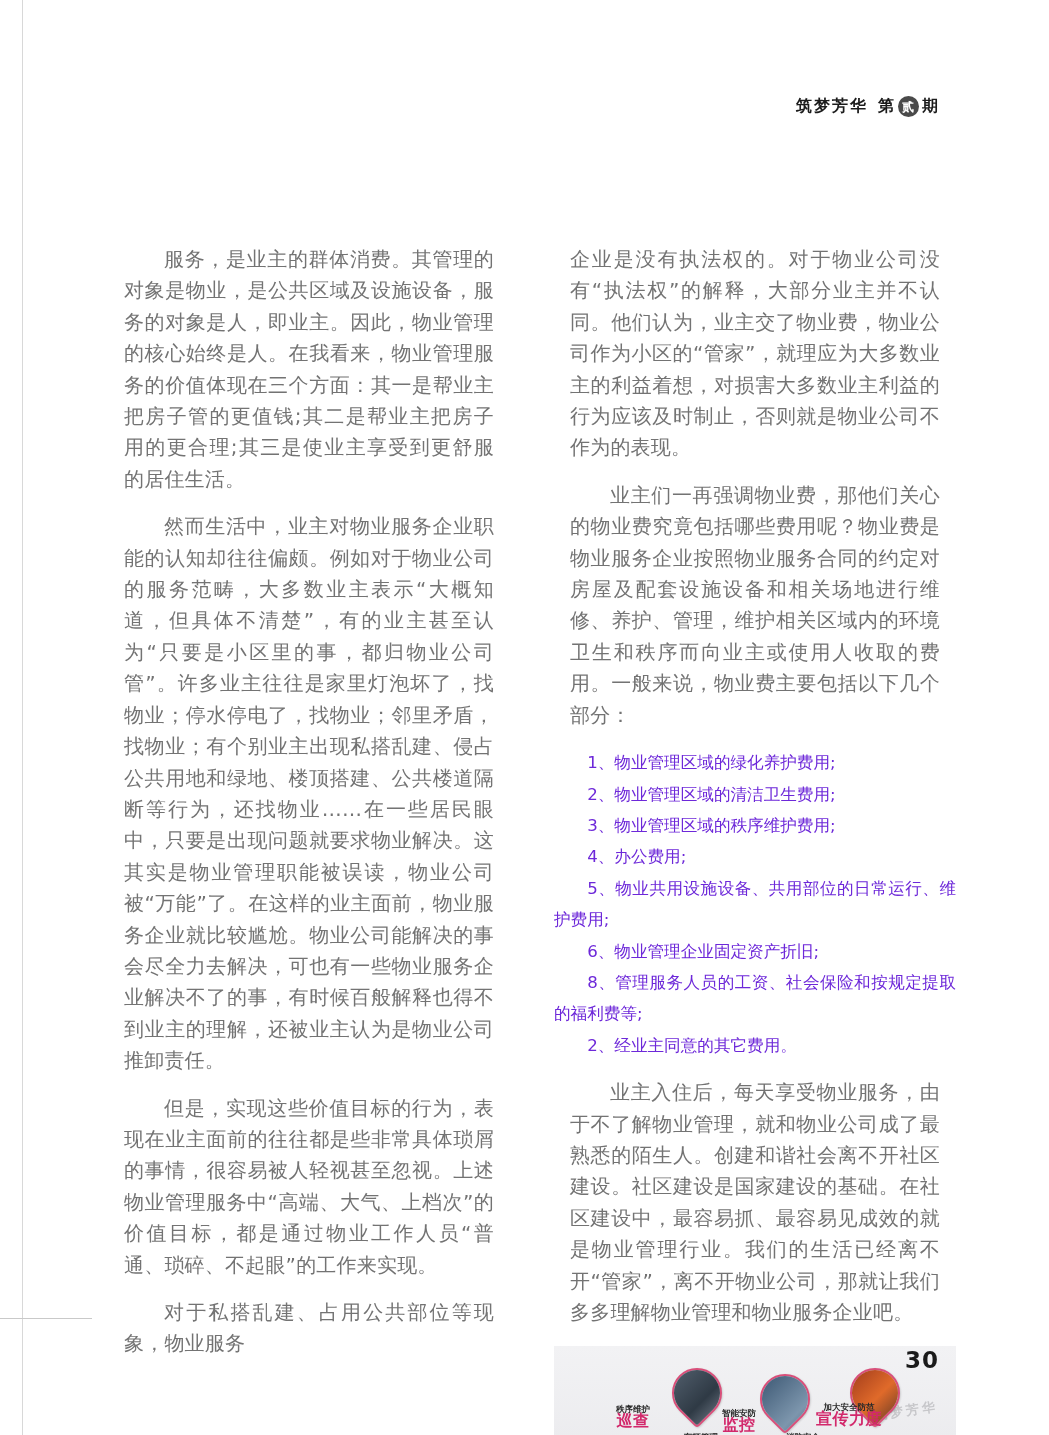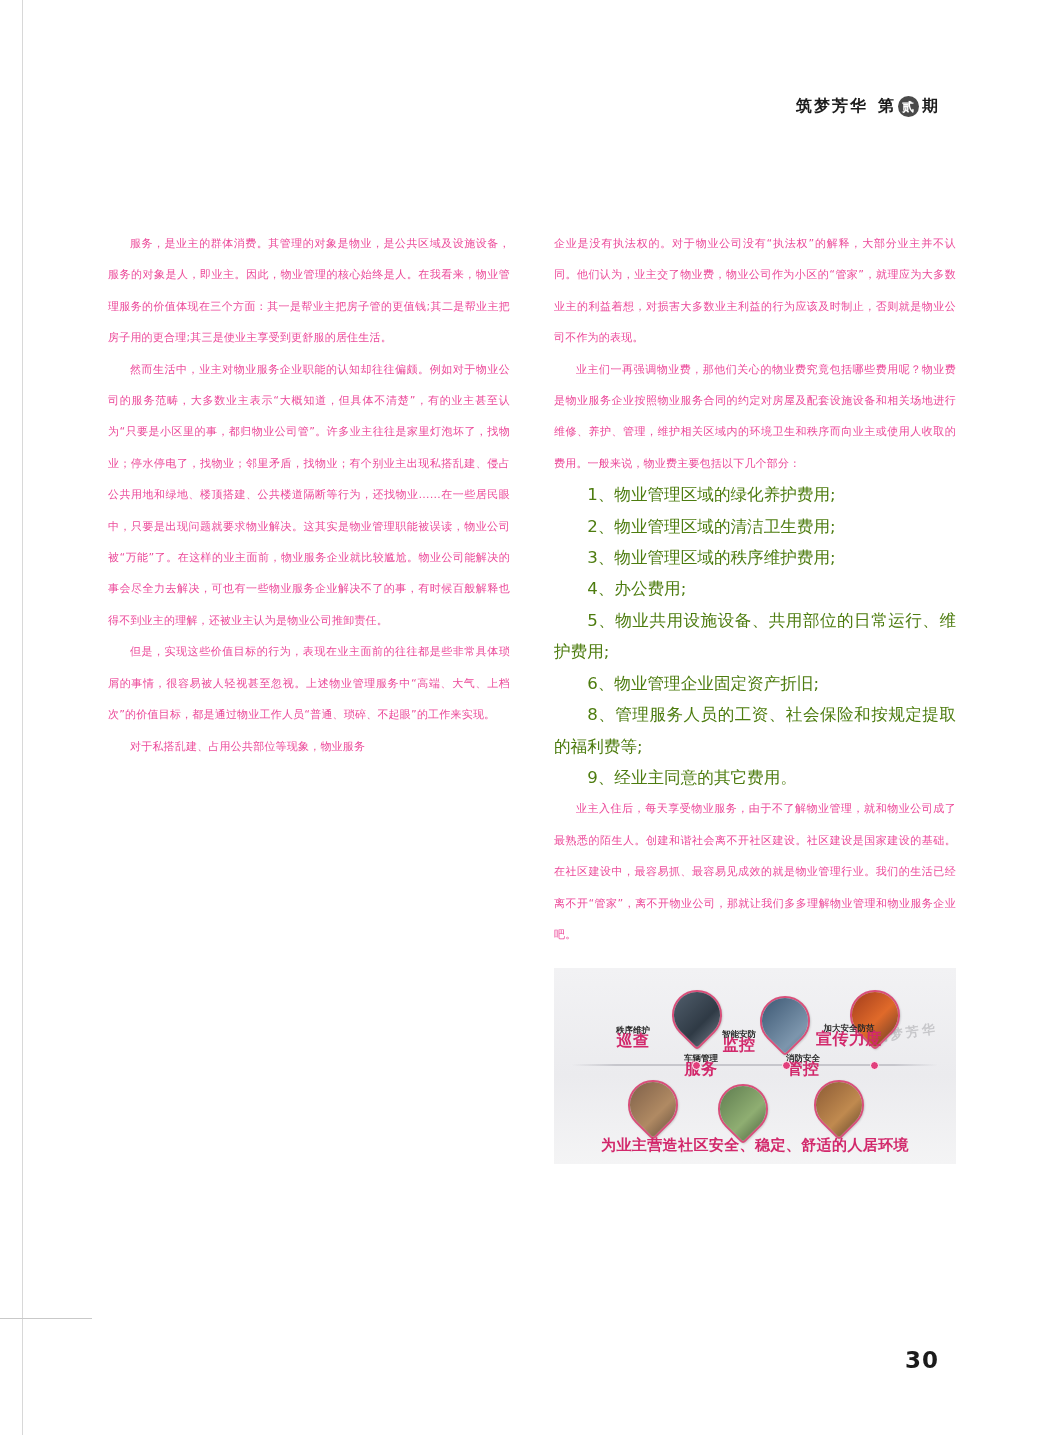--- a/index.html
+++ b/index.html
@@ -79,39 +79,39 @@
     left: 108px;
     top: 228px;
     width: 848px;
     display: flex;
     gap: 44px;
   }
   .col {
     width: 402px;
   }
   p.body {
-    margin: 0;
-    font-size: 11px;
+    margin: 16px;
+    font-size: 20px;
     line-height: 31.4px;
     text-align: justify;
     text-justify: inter-ideograph;
     text-indent: 2em;
     letter-spacing: 0.2px;
-    color: #ec4899;
+    color: #737373;
   }
   p.body.noindent {
     text-indent: 0;
   }
   p.list {
     margin: 0;
     font-size: 16.6px;
     line-height: 31.4px;
     text-align: justify;
     text-indent: 2em;
-    color: #4d7c0f;
+    color: #6d28d9;
   }
 
   
   .figure {
     margin-top: 18px;
     width: 402px;
     height: 196px;
     position: relative;
     background: linear-gradient(180deg, #f2f2f4 0%, #ebebee 55%, #f4f4f5 100%);
     overflow: hidden;
@@ -148,21 +148,20 @@
   .n5 i { background: linear-gradient(135deg,#4e6b44,#8fae72 60%,#32462c); }
   .n6 i { background: linear-gradient(135deg,#7a4b2c,#c08a4f 60%,#3f2b1c); }
   .node-label {
     position: absolute;
     text-align: center;
     font-size: 8.5px;
     line-height: 11px;
     font-weight: bold;
     color: #2b2b2b;
     width: 74px;
-    font-family: Liberation Mono, monospace;
   }
   .node-label .big {
     display: block;
     font-size: 16px;
     letter-spacing: 0.5px;
   }
   .node-label.pink .big { color: #d2286b; }
   .dot {
     position: absolute;
     width: 7px;
@@ -232,21 +231,21 @@
     <p class="body noindent">企业是没有执法权的。对于物业公司没有“执法权”的解释，大部分业主并不认同。他们认为，业主交了物业费，物业公司作为小区的“管家”，就理应为大多数业主的利益着想，对损害大多数业主利益的行为应该及时制止，否则就是物业公司不作为的表现。</p>
     <p class="body">业主们一再强调物业费，那他们关心的物业费究竟包括哪些费用呢？物业费是物业服务企业按照物业服务合同的约定对房屋及配套设施设备和相关场地进行维修、养护、管理，维护相关区域内的环境卫生和秩序而向业主或使用人收取的费用。一般来说，物业费主要包括以下几个部分：</p>
 
     <p class="list">1、物业管理区域的绿化养护费用;</p>
     <p class="list">2、物业管理区域的清洁卫生费用;</p>
     <p class="list">3、物业管理区域的秩序维护费用;</p>
     <p class="list">4、办公费用;</p>
     <p class="list">5、物业共用设施设备、共用部位的日常运行、维护费用;</p>
     <p class="list">6、物业管理企业固定资产折旧;</p>
     <p class="list">8、管理服务人员的工资、社会保险和按规定提取的福利费等;</p>
-    <p class="list">9、经业主同意的其它费用。</p>
+    <p class="list">2、经业主同意的其它费用。</p>
 
     <p class="body">业主入住后，每天享受物业服务，由于不了解物业管理，就和物业公司成了最熟悉的陌生人。创建和谐社会离不开社区建设。社区建设是国家建设的基础。在社区建设中，最容易抓、最容易见成效的就是物业管理行业。我们的生活已经离不开“管家”，离不开物业公司，那就让我们多多理解物业管理和物业服务企业吧。</p>
 
     <div class="figure">
       <div class="fig-line"></div>
 
       <div class="watermark">筑梦芳华</div>
 
       <div class="node n1" style="left:118px; top:22px;">
           <i></i>

